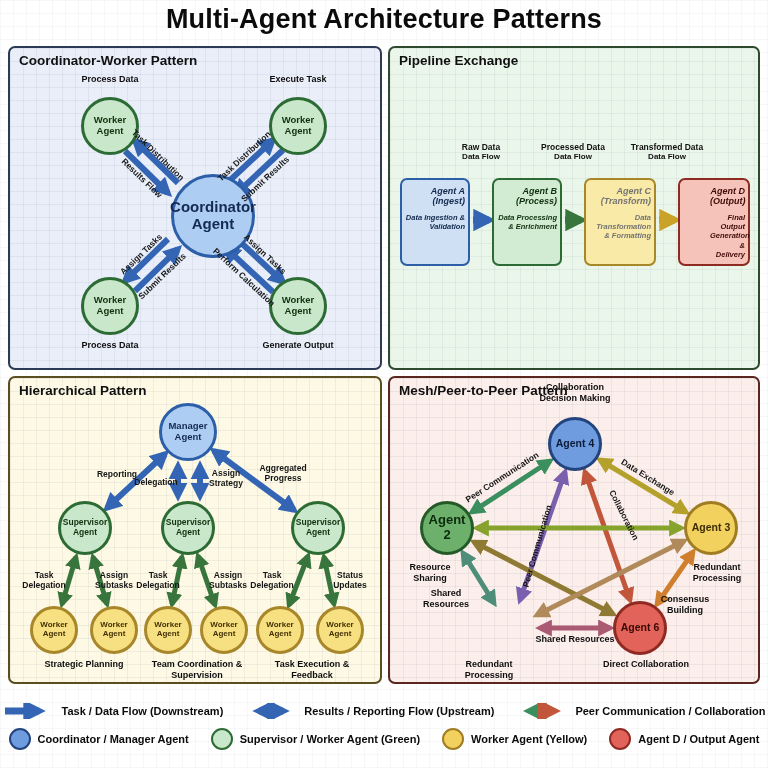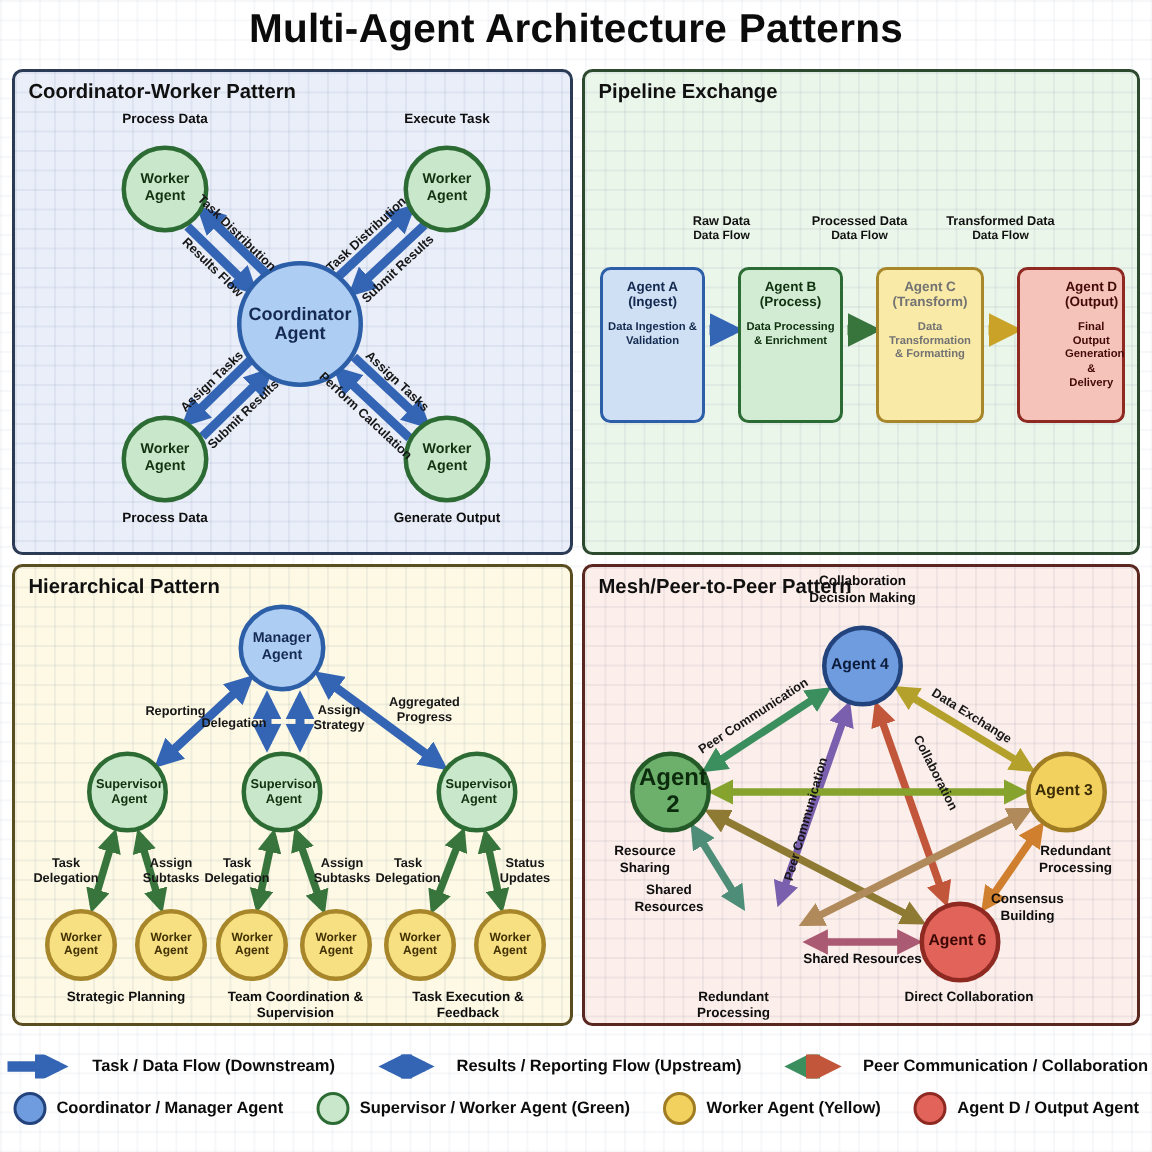--- a/index.html
+++ b/index.html
@@ -23,37 +23,37 @@
       linear-gradient(90deg, rgba(60,80,120,0.07) 1px, transparent 1px);
     background-size:13px 13px;
   }
   #p-cw { left:8px;  top:46px;  width:374px; height:324px; background-color:#e9eef9; border-color:#2b3a55; }
   #p-pl { left:388px; top:46px;  width:372px; height:324px; background-color:#ebf6eb; border-color:#2e4a2e; }
   #p-hi { left:8px;  top:376px; width:374px; height:308px; background-color:#fdf9e4; border-color:#5a4d20; }
   #p-me { left:388px; top:376px; width:372px; height:308px; background-color:#fceeea; border-color:#5a2620; }
   .ptitle { position:absolute; left:9px; top:5px; margin:0; font-size:13.5px; font-weight:800; color:#101010; z-index:5; }
   .edges { position:absolute; left:0; top:0; width:100%; height:100%; z-index:1; }
   .node {
-    position:absolute; border-radius:50%; display:flex; align-items:center; 
+    position:absolute; border-radius:50%; display:flex; align-items:center; justify-content:center;
     text-align:center; font-weight:bold; box-sizing:border-box; z-index:3; line-height:1.12; padding:3px;
   }
   .n-blue   { background:#aecdf2; border:3px solid #2d5fa8; color:#142a52; }
   .n-green  { background:#c9e7ca; border:3px solid #2d6b34; color:#10320f; }
   .n-yellow { background:#f7e081; border:3px solid #a8862a; color:#433204; }
   .m-blue   { background:#6f9bdf; border:3px solid #23437c; color:#0c1c3a; }
   .m-green  { background:#6cb06c; border:3px solid #245a28; color:#0c2a0c; }
   .m-yellow { background:#f2d15e; border:3px solid #a07c22; color:#3c2d04; }
   .m-purple { background:#bda3dc; border:3px solid #5f3f96; color:#241246; }
   .m-red    { background:#e2635a; border:3px solid #8f2a22; color:#3c0805; }
   .cap  { position:absolute; text-align:center; font-size:9px; font-weight:bold; color:#0e0e0e; transform:translateX(-50%); z-index:4; line-height:1.2; }
   .elbl { position:absolute; font-size:8.5px; font-weight:bold; color:#161616; white-space:nowrap; z-index:4; }
   .hlbl { position:absolute; text-align:center; font-size:8.5px; font-weight:bold; color:#161616; transform:translate(-50%,-50%); z-index:4; line-height:1.2; }
   .stage {
-    position:absolute; top:130px; height:104px; border-radius:7px; box-sizing:border-box;
-    text-align:center; padding:6px 3px; z-index:3;
+    position:absolute; top:130px; height:88px; border-radius:7px; box-sizing:border-box;
+    text-align:right; padding:6px 3px; z-index:3;font-style:italic;
   }
   .st-a { background:#cfe0f5; border:2.5px solid #2d5fa8; color:#13294e; }
   .st-b { background:#d2ecd3; border:2.5px solid #2d6b34; color:#0f3110; }
   .st-c { background:#faeaa8; border:2.5px solid #a8862a; color:#737373; }
   .st-d { background:#f6c3bb; border:2.5px solid #8f2a22; color:#420a06;padding-left:30px; }
   .s-name { font-size:9px; font-weight:800; line-height:1.15; margin-bottom:6px; }
   .s-role { font-size:7.5px; font-weight:bold; line-height:1.25; }
   .flbl { position:absolute; top:94px; transform:translateX(-50%); text-align:center; width:74px; z-index:4; }
   .f-data { font-size:8.5px; font-weight:800; }
   .f-flow { font-size:8px; font-weight:bold; }
@@ -122,21 +122,21 @@
       <path d="M168 135L125 93" marker-end="url(#mk-b)"></path>
       <path d="M115 103L158 145" marker-end="url(#mk-b)"></path>
       <path d="M216 136L263 92" marker-end="url(#mk-b)"></path>
       <path d="M273 102L226 146" marker-end="url(#mk-b)"></path>
       <path d="M158 191L115 233" marker-end="url(#mk-b)"></path>
       <path d="M125 243L168 201" marker-end="url(#mk-b)"></path>
       <path d="M226 190L273 234" marker-end="url(#mk-b)"></path>
       <path d="M263 244L216 200" marker-end="url(#mk-b)"></path>
     </g>
   </svg>
-  <div class="node n-blue" style="left:148px;top:126px;width:84px;height:84px;font-size:12px">
+  <div class="node n-blue" style="left:161px;top:126px;width:84px;height:84px;font-size:15px">
       <span>Coordinator Agent</span>
     </div>
   <div class="node n-green" style="left:71px;top:49px;width:58px;height:58px;font-size:9.5px">
       <span>Worker Agent</span>
     </div>
   <div class="node n-green" style="left:259px;top:49px;width:58px;height:58px;font-size:9.5px">
       <span>Worker Agent</span>
     </div>
   <div class="node n-green" style="left:71px;top:229px;width:58px;height:58px;font-size:9.5px">
       <span>Worker Agent</span>
@@ -272,21 +272,21 @@
       <path d="M73 175L104 225" stroke="#4e8e79" marker-start="url(#mk-te)" marker-end="url(#mk-te)"></path>
       <path d="M84 164L223 236" stroke="#8f7a33" marker-start="url(#mk-br)" marker-end="url(#mk-br)"></path>
       <path d="M294 163L147 237" stroke="#b08a5a" marker-start="url(#mk-tn)" marker-end="url(#mk-tn)"></path>
       <path d="M303 174L267 226" stroke="#d07f2e" marker-start="url(#mk-or)" marker-end="url(#mk-or)"></path>
       <path d="M150 250L220 250" stroke="#aa5a72" marker-start="url(#mk-ma)" marker-end="url(#mk-ma)"></path>
     </g>
   </svg>
   <div class="node m-blue" style="left:158px;top:39px;width:54px;height:54px;font-size:10.5px">
       <span>Agent 4</span>
     </div>
-  <div class="node m-green" style="left:30px;top:123px;width:54px;height:54px;font-size:16px">
+  <div class="node m-green" style="left:30px;top:123px;width:54px;height:54px;font-size:13px">
       <span>Agent 2</span>
     </div>
   <div class="node m-yellow" style="left:294px;top:123px;width:54px;height:54px;font-size:10.5px">
       <span>Agent 3</span>
     </div>
   <div class="node m-red" style="left:223px;top:223px;width:54px;height:54px;font-size:10.5px">
       <span>Agent 6</span>
     </div>
   <div class="cap" style="left:185px;top:4px;width:96px">Collaboration Decision Making</div>
   <div class="cap" style="left:40px;top:184px;width:60px">Resource Sharing</div>

